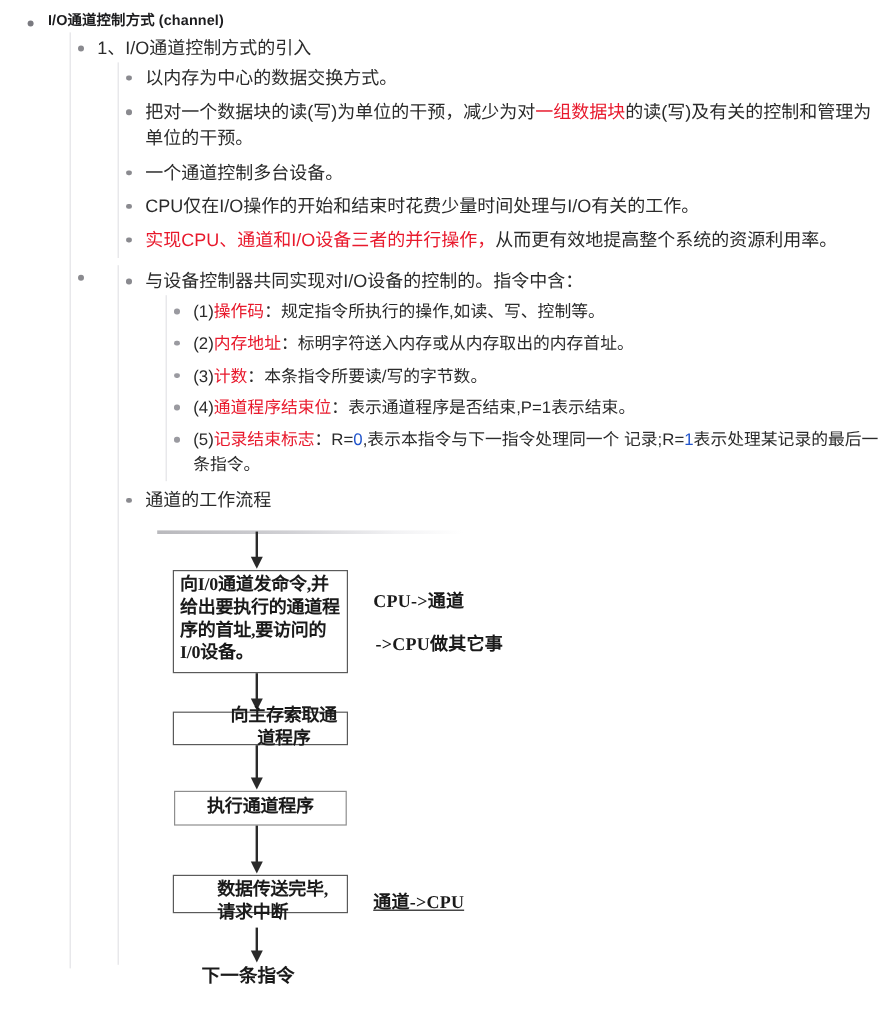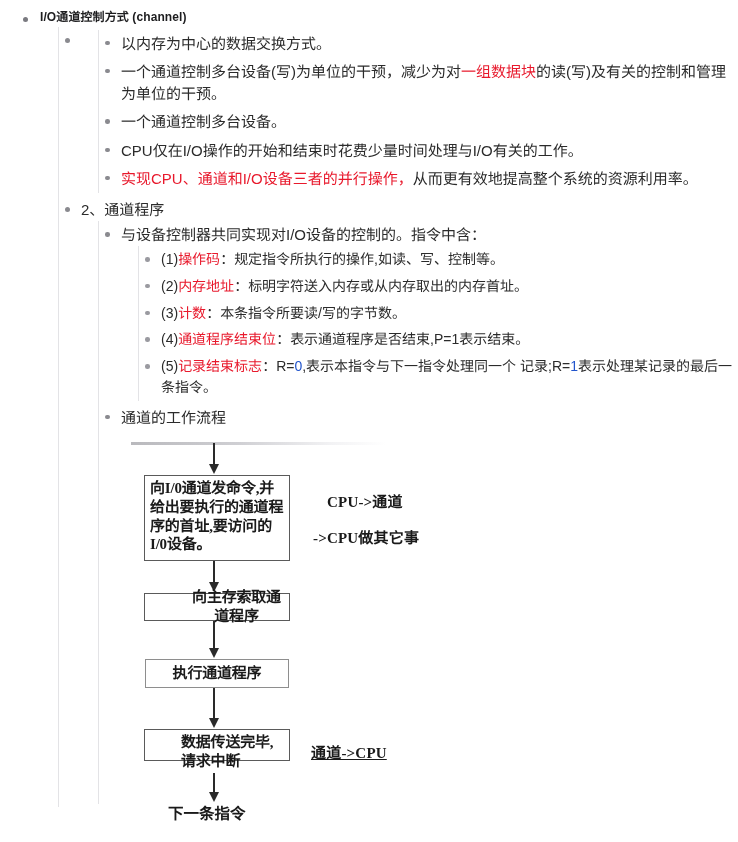--- a/index.html
+++ b/index.html
@@ -154,30 +154,31 @@
   <ul class="outline root">
 
     <li class="node lvl0">
       <span class="bullet"></span>
       <span class="txt">I/O通道控制方式 (channel)</span>
 
       <ul>
 
         <li class="node lvl1">
           <span class="bullet"></span>
+          <span class="txt">1、I/O通道控制方式的引入</span>
 
           <ul>
             <li class="node lvl2">
               <span class="bullet"></span>
               <span class="txt">以内存为中心的数据交换方式。</span>
             </li>
 
             <li class="node lvl2">
               <span class="bullet"></span>
-              <span class="txt"><span>一个通道控制多台设备(写)为单位的干预，减少为对</span><span class="red">一组数据块</span><span>的读(写)及有关的控制和管理为单位的干预。</span></span>
+              <span class="txt"><span>把对一个数据块的读(写)为单位的干预，减少为对</span><span class="red">一组数据块</span><span>的读(写)及有关的控制和管理为单位的干预。</span></span>
             </li>
 
             <li class="node lvl2">
               <span class="bullet"></span>
               <span class="txt">一个通道控制多台设备。</span>
             </li>
 
             <li class="node lvl2">
               <span class="bullet"></span>
               <span class="txt">CPU仅在I/O操作的开始和结束时花费少量时间处理与I/O有关的工作。</span>
@@ -185,21 +186,20 @@
 
             <li class="node lvl2">
               <span class="bullet"></span>
               <span class="txt"><span class="red">实现CPU、通道和I/O设备三者的并行操作，</span><span>从而更有效地提高整个系统的资源利用率。</span></span>
             </li>
           </ul>
         </li>
 
         <li class="node lvl1">
           <span class="bullet"></span>
-          <span class="txt">2、通道程序</span>
 
           <ul>
 
             <li class="node lvl2">
               <span class="bullet"></span>
               <span class="txt">与设备控制器共同实现对I/O设备的控制的。指令中含：</span>
 
               <ul>
 
                 <li class="node lvl3">
@@ -236,21 +236,21 @@
 
               <div class="flow-wrap">
                 <div class="flow-sep"></div>
 
                 <div class="arrow" style="left:92px; top:4px; height:22px;"></div>
 
                 <div class="fc fc-box" style="left:23px; top:36px; width:146px; height:86px;">
                   <span>向I/0通道发命令,并给出要执行的通道程序的首址,要访问的I/0设备。</span>
                 </div>
 
-                <div class="fc fc-label" style="left:190px; top:52px;margin-left:16px;">
+                <div class="fc fc-label" style="left:190px; top:52px;">
                   <span>CPU-&gt;通道</span>
                 </div>
 
                 <div class="fc fc-label" style="left:192px; top:88px;">
                   <span>-&gt;CPU做其它事</span>
                 </div>
 
                 <div class="arrow" style="left:92px; top:122px; height:22px;"></div>
 
                 <div class="fc fc-box center" style="left:23px; top:154px; width:146px; height:28px;padding-left:44px;">

